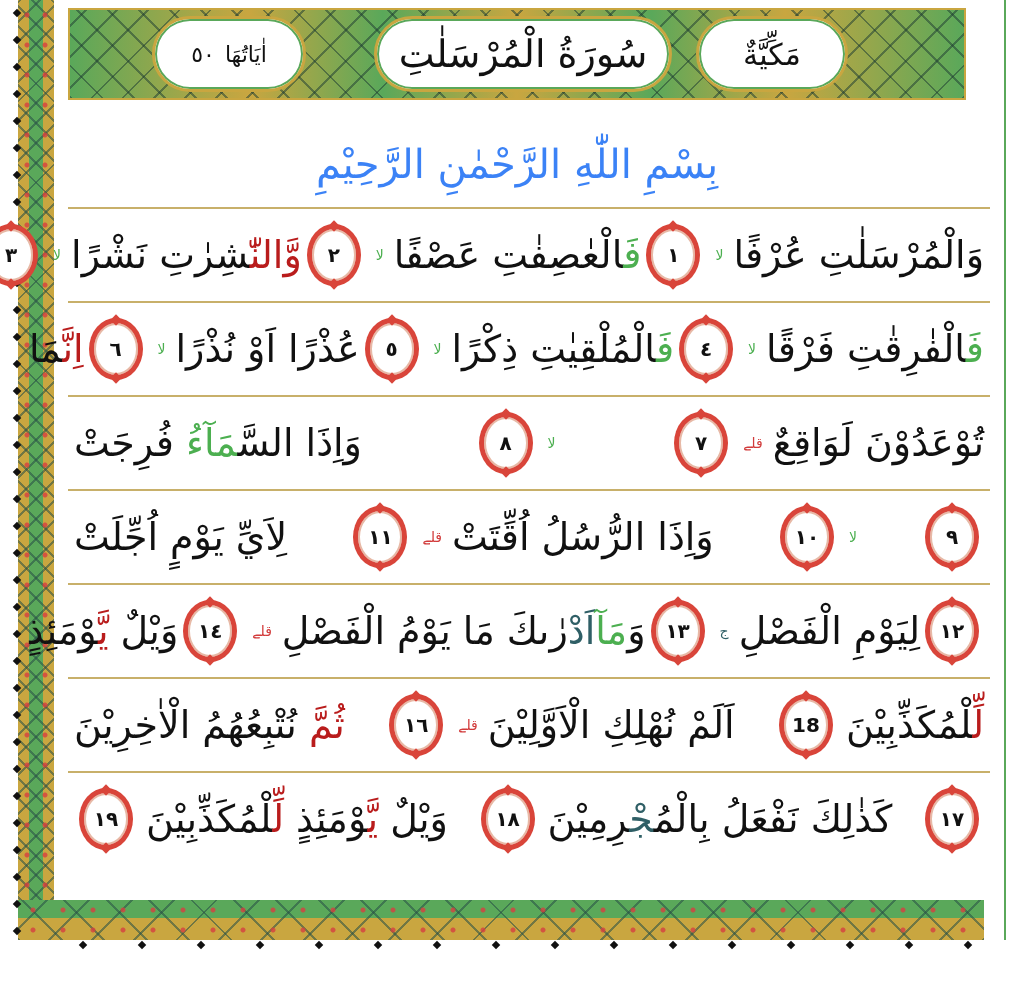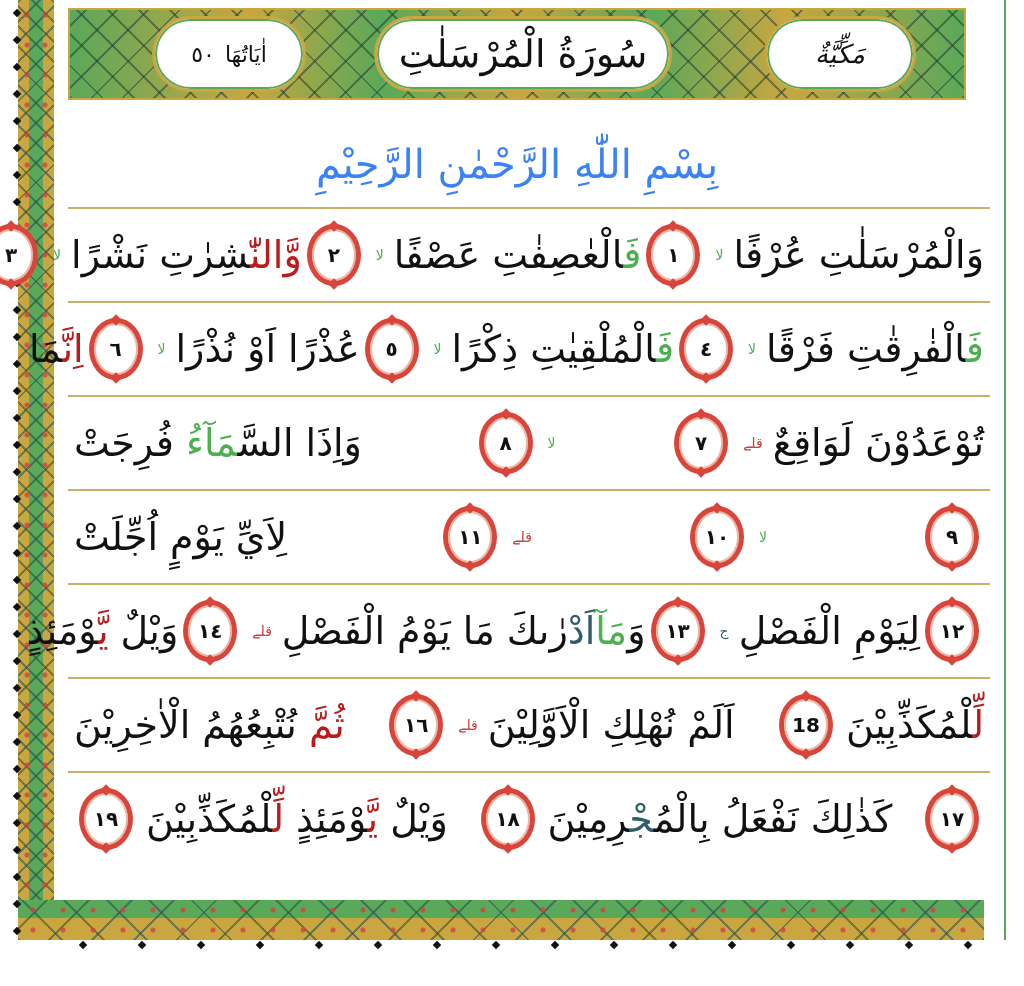--- a/index.html
+++ b/index.html
@@ -38,21 +38,21 @@
       repeating-linear-gradient(45deg, rgba(30,60,50,.5) 0 2px, transparent 2px 22px),
       repeating-linear-gradient(-45deg, rgba(30,60,50,.5) 0 2px, transparent 2px 22px); }
   .pill {
     position:absolute; top:6px; height:76px; background:#fff;
     border:3px solid #c9a640; box-shadow: inset 0 0 0 2px #5aa85a;
     border-radius:40px; display:flex; align-items:center; justify-content:center;
     box-sizing:border-box; direction:rtl;
   }
   .pill-left { left:82px; width:154px; font-size:22px; }
   .pill-center { left:304px; width:298px; font-size:38px; font-family:"DejaVu Serif", serif; }
-  .pill-right { left:694px; width:152px; font-size:26px;font-style:italic; }
+  .pill-right { left:626px; width:152px; font-size:30px; }
   .pill span { color:#111; }
   .ayat-count { display:flex; gap:10px; align-items:center; }
 
   
   .basmala {
     position:absolute; left:68px; top:132px; width:898px; height:64px;
     text-align:center; direction:rtl; font-size:40px; color:#3b82f6;
     font-family:"DejaVu Serif", serif; line-height:64px;
   }
 
@@ -213,20 +213,21 @@
     </div>
     <div class="line">
       <span class="seg">
         <span class="ayah">٩</span>
       </span>
       <span class="seg">
         <span class="waqf waqf-green">لا</span>
         <span class="ayah">١٠</span>
       </span>
       <span class="seg">
+        <span>وَاِذَا الرُّسُلُ اُقِّتَتْ</span>
         <span class="waqf waqf-red">قلے</span>
         <span class="ayah">١١</span>
       </span>
       <span class="seg">
         <span>لِاَيِّ يَوْمٍ اُجِّلَتْ</span>
       </span>
     </div>
     <div class="line">
       <span class="seg">
         <span class="ayah">١٢</span>

